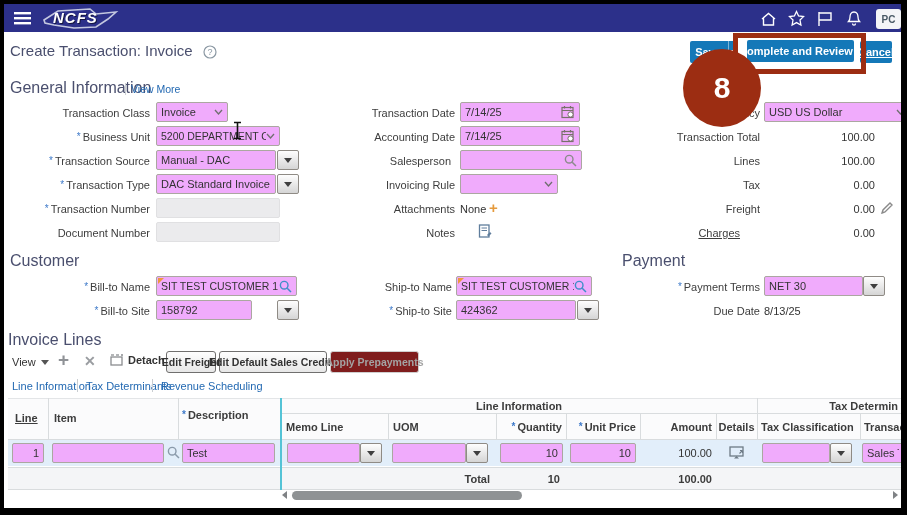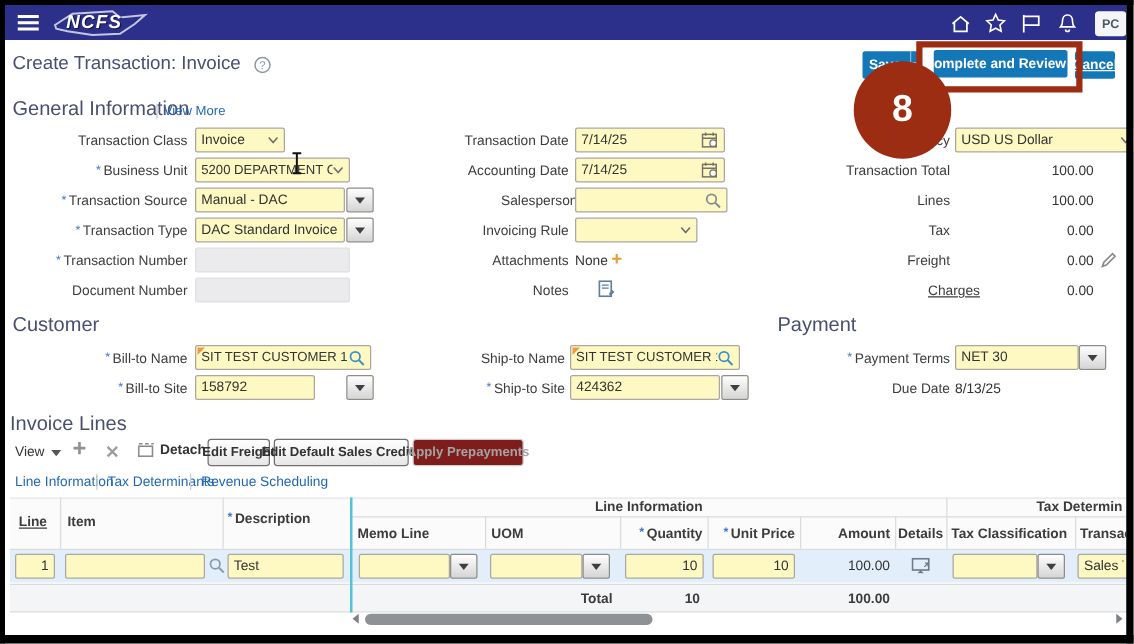--- a/index.html
+++ b/index.html
@@ -17,21 +17,21 @@
   #matte-right{left:901px;top:0;width:6px;height:515px}
 
   
   #topbar { position:absolute; left:4px; top:4px; width:897px; height:28px; background:#2c308a; }
 
   .flabel { position:absolute; font-size:11px; color:#3d3d3d; white-space:nowrap; text-align:right; }
   .req { color:#3d79c9; margin-right:2px; font-size:10px; vertical-align:top; }
   .shead { position:absolute; font-size:16px; color:#4a4f6e; white-space:nowrap; }
   .link { color:#2369b2; font-size:11px; text-decoration:none; cursor:pointer; white-space:nowrap; }
 
-  .tbox { position:absolute; height:20px; background:#fef9c3; border:1px solid #aba7a1; border-radius:2px;
+  .tbox { position:absolute; height:20px; background:#f0abfc; border:1px solid #aba7a1; border-radius:2px;
           font-size:11px; color:#333; padding:0 4px; display:flex; align-items:center; overflow:hidden; }
   .tbox input { border:none; outline:none; width:100%; font:inherit; color:inherit; background:transparent; padding:0; }
   .tbox .vtext { white-space:nowrap; overflow:hidden; flex:1; }
   .ro { background:#ebebed; border:1px solid #e0e0e2; }
   .ddbtn { position:absolute; width:22px; height:20px; border:1px solid #8f8b85; border-radius:2px;
            background:linear-gradient(#fefefe,#d5d5d5); display:flex; align-items:center; justify-content:center; cursor:pointer; }
   .tri { width:0; height:0; border-left:4px solid transparent; border-right:4px solid transparent; border-top:5px solid #3f3f3f; }
   .chev { margin-left:auto; flex:none; }
   .icon-right { margin-left:auto; flex:none; display:flex; align-items:center; }
   .corner { position:absolute; left:1px; top:1px; width:0; height:0;
@@ -154,21 +154,21 @@
     </div>
   <div class="tbox ro" style="left:156px;top:198px;width:124px;">
     <input disabled="" aria-label="Transaction Number" value="" style="">
   </div>
   <div class="tbox ro" style="left:156px;top:222px;width:124px;">
     <input disabled="" aria-label="Document Number" value="" style="">
   </div>
 
   <span class="flabel" style="left:260px;top:107px;width:195px;"><span>Transaction Date</span></span>
   <span class="flabel" style="left:260px;top:131px;width:195px;"><span>Accounting Date</span></span>
-  <span class="flabel" style="left:267px;top:155px;width:195px;"><span>Salesperson</span></span>
+  <span class="flabel" style="left:256px;top:155px;width:195px;"><span>Salesperson</span></span>
   <span class="flabel" style="left:260px;top:179px;width:195px;"><span>Invoicing Rule</span></span>
   <span class="flabel" style="left:260px;top:203px;width:195px;"><span>Attachments</span></span>
   <span class="flabel" style="left:260px;top:227px;width:195px;"><span>Notes</span></span>
 
   <div class="tbox" style="left:460px;top:102px;width:120px;">
     <input aria-label="Transaction Date" value="7/14/25" style="">
     <span class="icon-right">
         <svg width="14" height="14" viewBox="0 0 14 14" style="cursor:pointer">
       <rect x="1" y="2.5" width="11" height="10" fill="none" stroke="#77716a" stroke-width="1.2"></rect>
       <line x1="1" y1="5.5" x2="12" y2="5.5" stroke="#77716a" stroke-width="1.2"></line>
@@ -212,21 +212,21 @@
     <line x1="3.5" y1="5" x2="9" y2="5" stroke="#5f7d9c" stroke-width="1"></line>
     <line x1="3.5" y1="7.5" x2="9" y2="7.5" stroke="#5f7d9c" stroke-width="1"></line>
     <path d="M10.5 13.5 L13.5 10.5 L12 9 L9 12 Z" fill="#5f7d9c"></path>
   </svg>
 
   <span class="flabel" style="left:560px;top:107px;width:200px;"><span>Currency</span></span>
   <span class="flabel" style="left:560px;top:131px;width:200px;"><span>Transaction Total</span></span>
   <span class="flabel" style="left:560px;top:155px;width:200px;"><span>Lines</span></span>
   <span class="flabel" style="left:560px;top:179px;width:200px;"><span>Tax</span></span>
   <span class="flabel" style="left:560px;top:203px;width:200px;"><span>Freight</span></span>
-  <span class="flabel" style="left:584px;top:227px;width:200px;text-decoration:underline;cursor:pointer;text-align:right;"><span>Charges</span></span>
+  <span class="flabel" style="left:540px;top:227px;width:200px;text-decoration:underline;cursor:pointer;text-align:right;"><span>Charges</span></span>
 
   <div class="tbox" style="left:764px;top:102px;width:146px;cursor:pointer;">
     <span class="vtext">USD US Dollar</span>
     <svg class="chev" width="9" height="6">
         <polyline points="1,1 4.5,5 8,1" fill="none" stroke="#6f6f6f" stroke-width="1.3"></polyline>
       </svg>
   </div>
   <span class="val" style="left:775px;top:131px;width:100px;">100.00</span>
   <span class="val" style="left:775px;top:155px;width:100px;">100.00</span>
   <span class="val" style="left:775px;top:179px;width:100px;">0.00</span>

